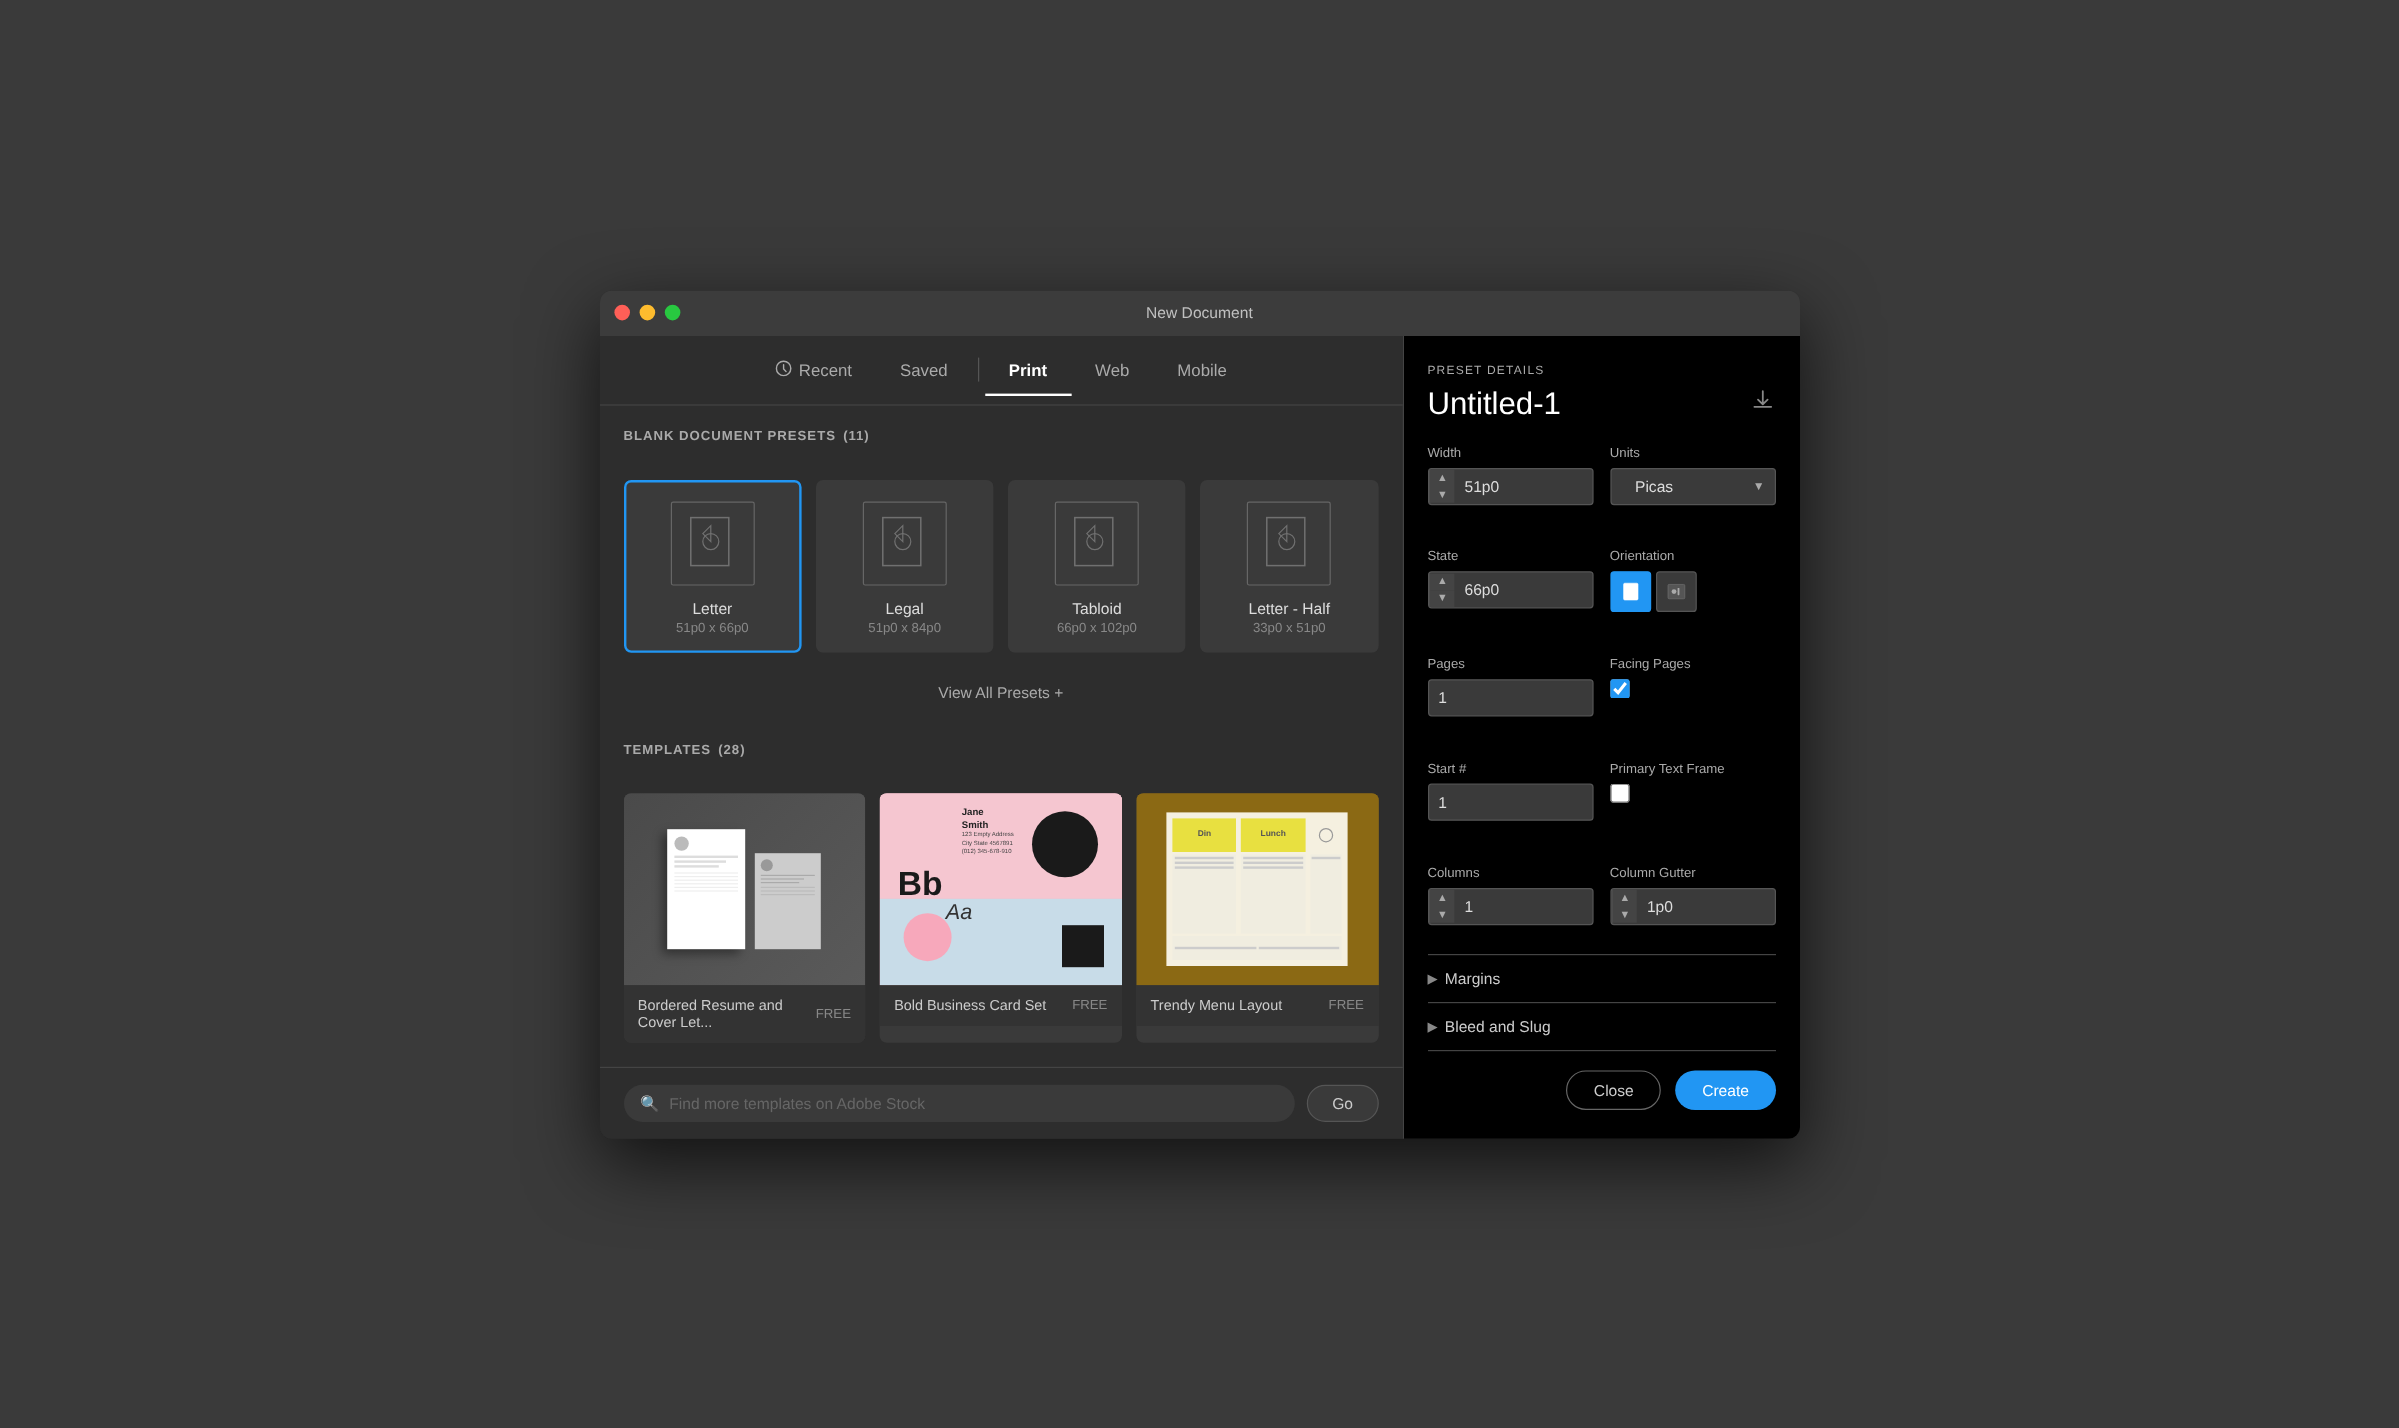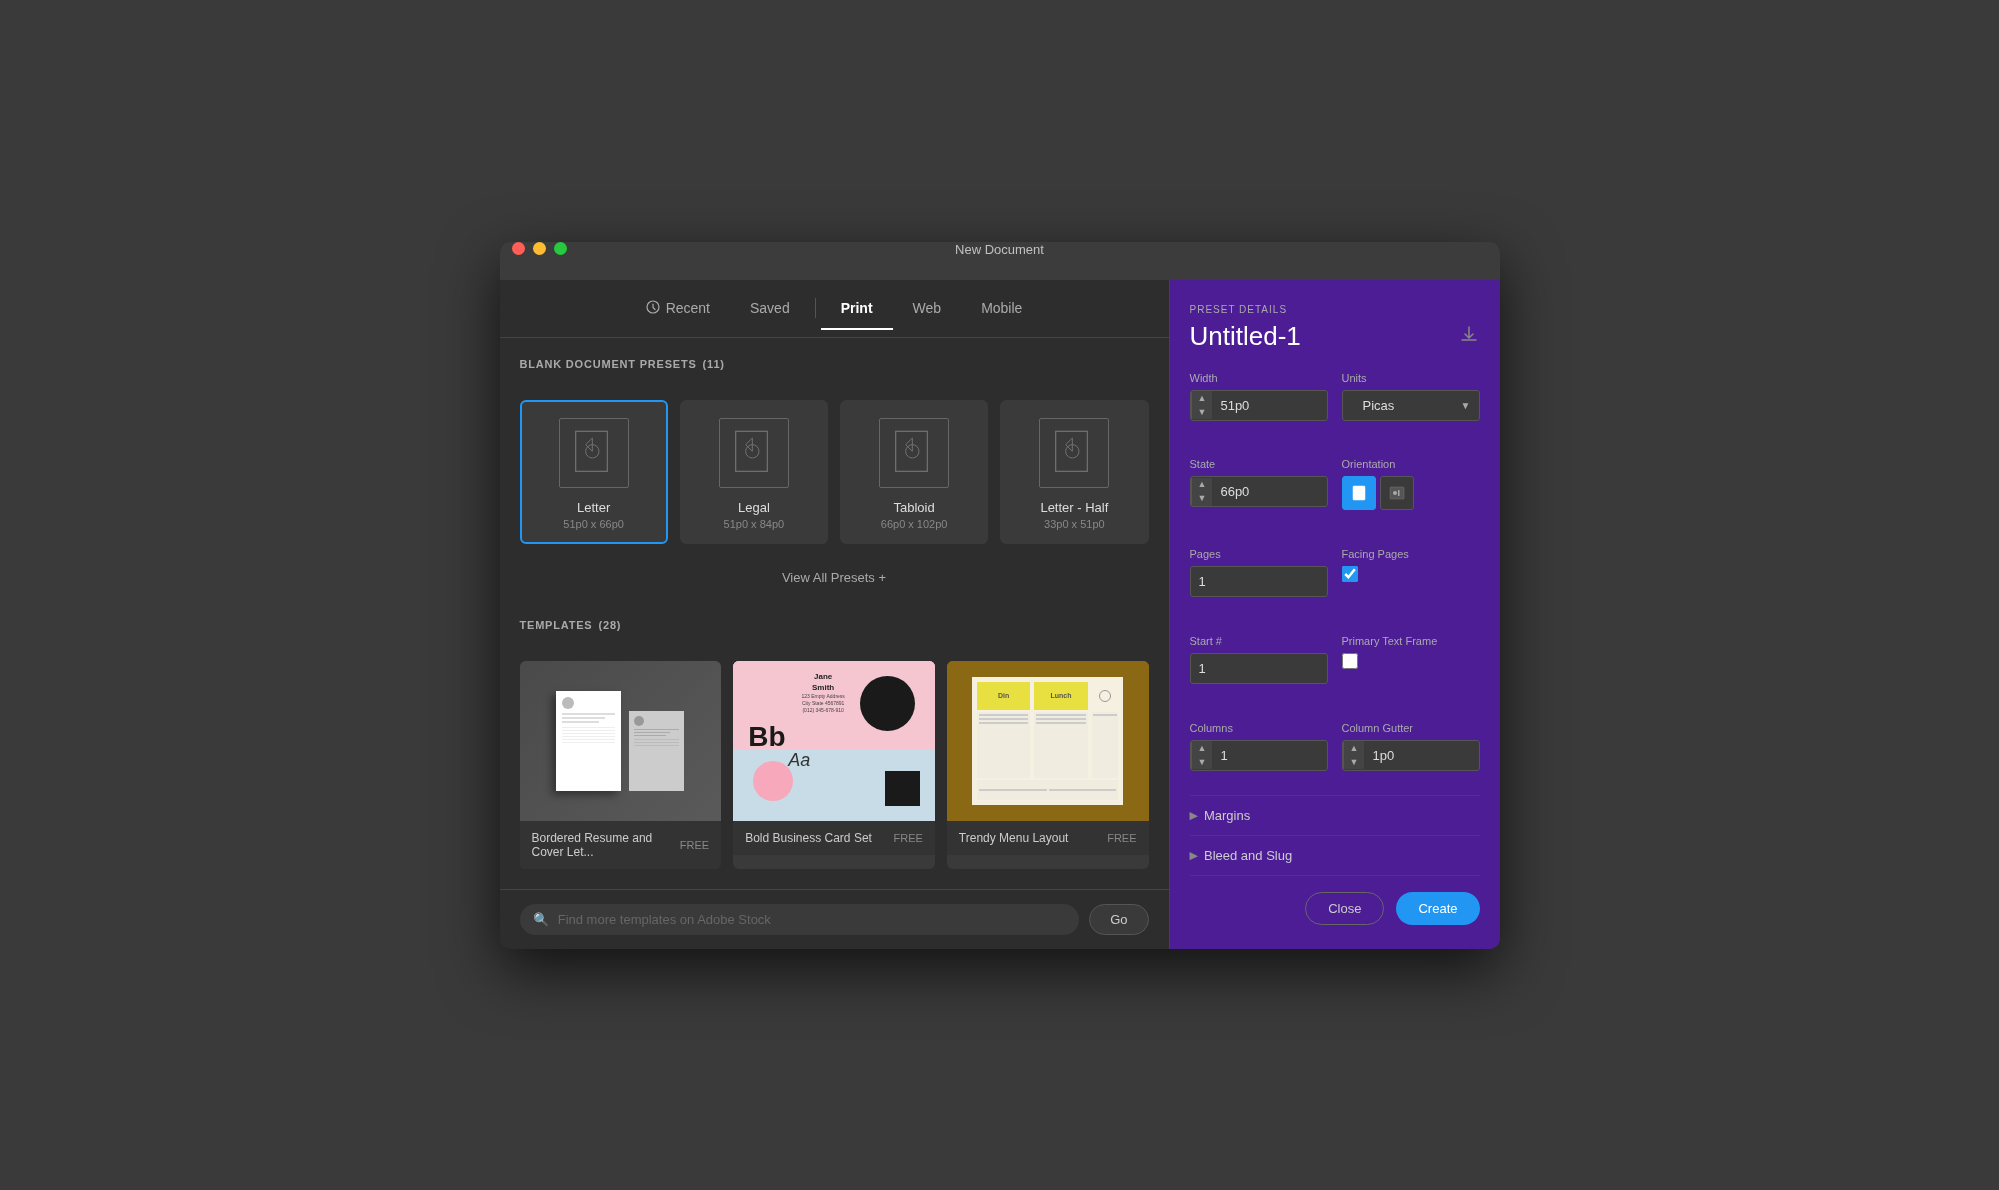--- a/index.html
+++ b/index.html
@@ -16,21 +16,21 @@
       background: #2d2d2d;
       border-radius: 10px;
       overflow: hidden;
       box-shadow: 0 20px 60px rgba(0,0,0,0.7);
       position: relative;
     }
     .title-bar {
       background: #3c3c3c;
       height: 38px;
       display: flex;
-      align-items: flex-start;
+      align-items: center;
       justify-content: center;
       position: relative;
     }
     .title-bar-buttons {
       position: absolute;
       left: 12px;
       display: flex;
       gap: 8px;
     }
     .tb-btn {
@@ -254,21 +254,21 @@
       border: 1px solid #555;
       color: #ccc;
       border-radius: 16px;
       padding: 7px 20px;
       font-size: 13px;
       cursor: pointer;
     }
     
     .right-panel {
       width: 330px;
-      background: #4c1d95;
+      background: #000000;
       padding: 24px 20px;
       display: flex;
       flex-direction: column;
     }
     .preset-details-label {
       color: #aaa;
       font-size: 10px;
       letter-spacing: 1px;
       text-transform: uppercase;
       margin-bottom: 6px;
@@ -597,21 +597,21 @@
                   <div style="position:absolute;bottom:0;left:0;right:0;height:45%;background:#c8dce8;"></div>
 
                   <div style="position:absolute;top:15px;right:20px;width:55px;height:55px;border-radius:50%;background:#1a1a1a;"></div>
 
                   <div style="position:absolute;bottom:20px;left:20px;width:40px;height:40px;border-radius:50%;background:#f7a8bb;"></div>
 
                   <div style="position:absolute;bottom:15px;right:15px;width:35px;height:35px;background:#1a1a1a;"></div>
 
                   <div style="position:absolute;left:15px;top:60px;font-size:28px;font-weight:700;color:#1a1a1a;">Bb</div>
 
-                  <div style="position:absolute;top:10px;right:90px;font-size:7px;color:#333;line-height:1.4;text-align:center;">
+                  <div style="position:absolute;top:10px;right:90px;font-size:7px;color:#333;line-height:1.4;">
                     <div style="font-weight:bold;font-size:8px;color:#222;">Jane<br>Smith</div>
                     <div style="font-size:5px;color:#444;">123 Empty Address</div>
                     <div style="font-size:5px;color:#444;">City State 4567891</div>
                     <div style="font-size:5px;color:#444;">(012) 345-678-910</div>
                   </div>
 
                   <div style="position:absolute;left:55px;bottom:50px;font-size:18px;font-weight:500;color:#333;font-style:italic;">Aa</div>
                 </div>
               </div>
               <div class="template-footer">

